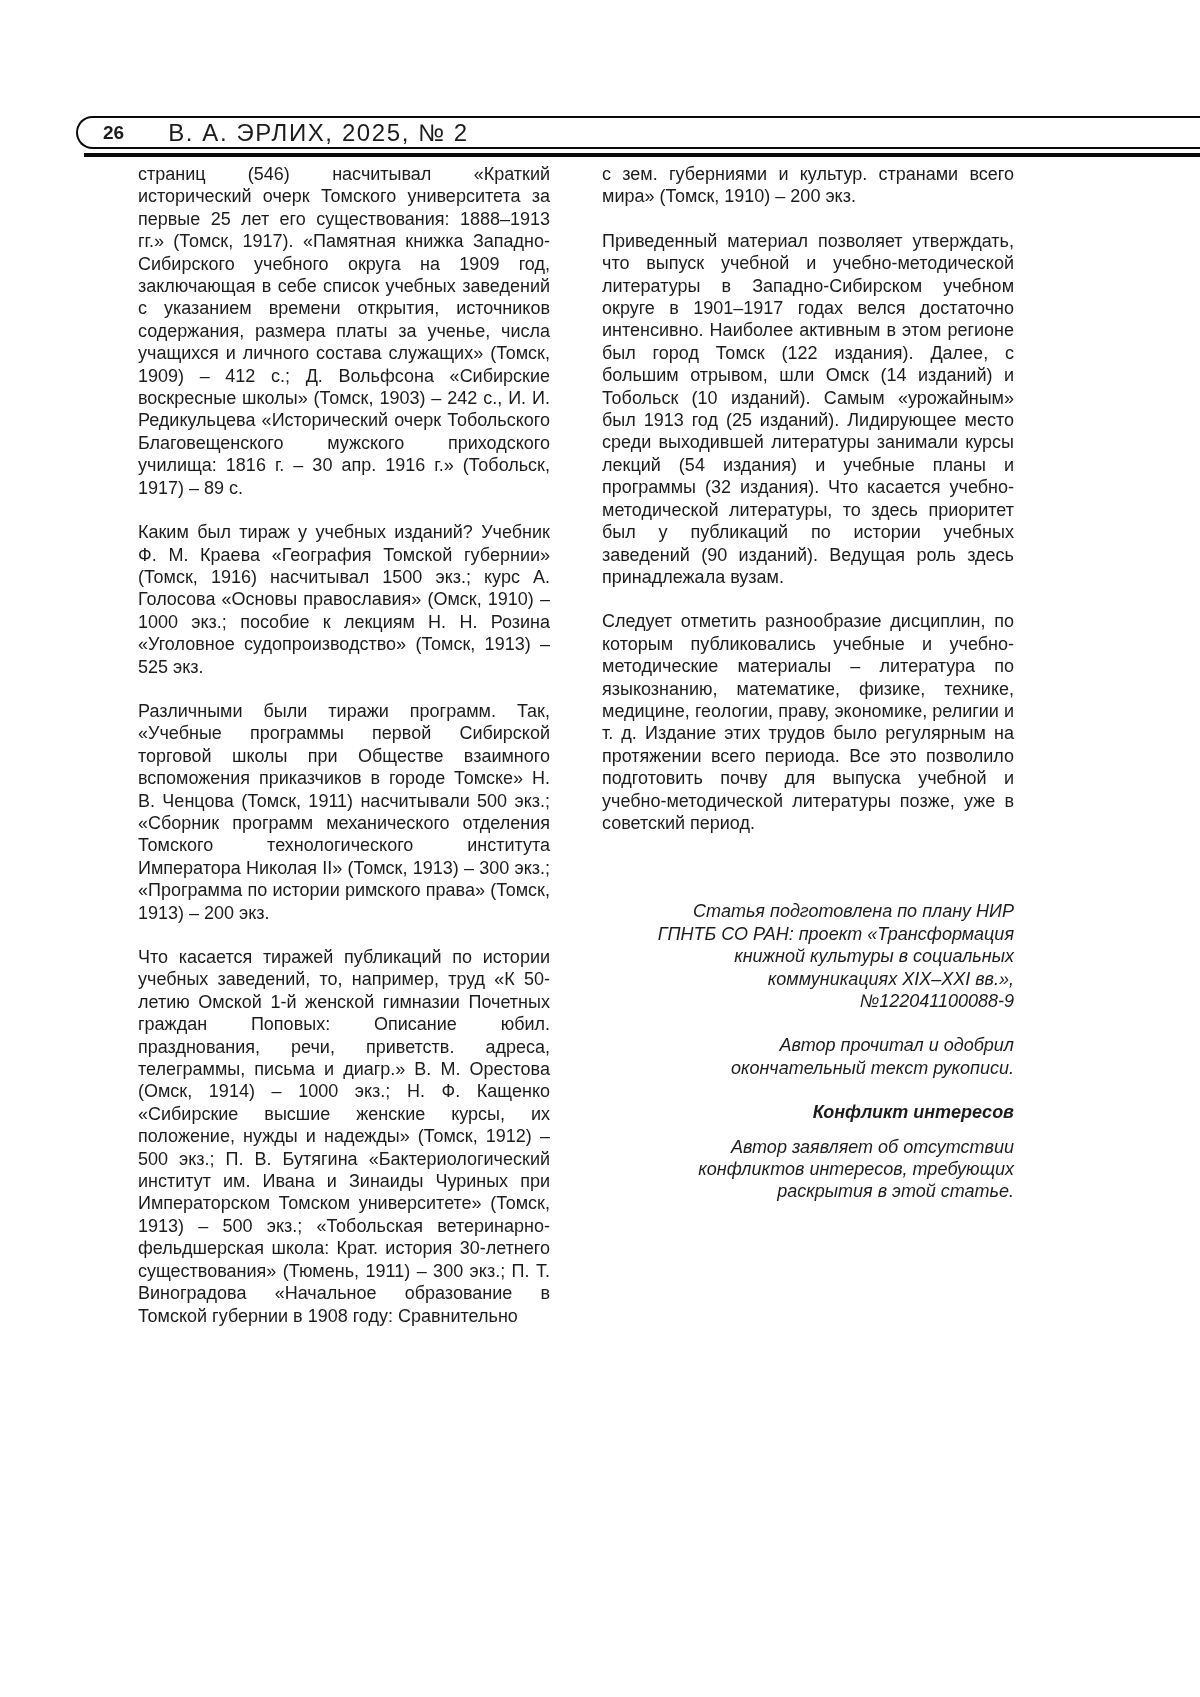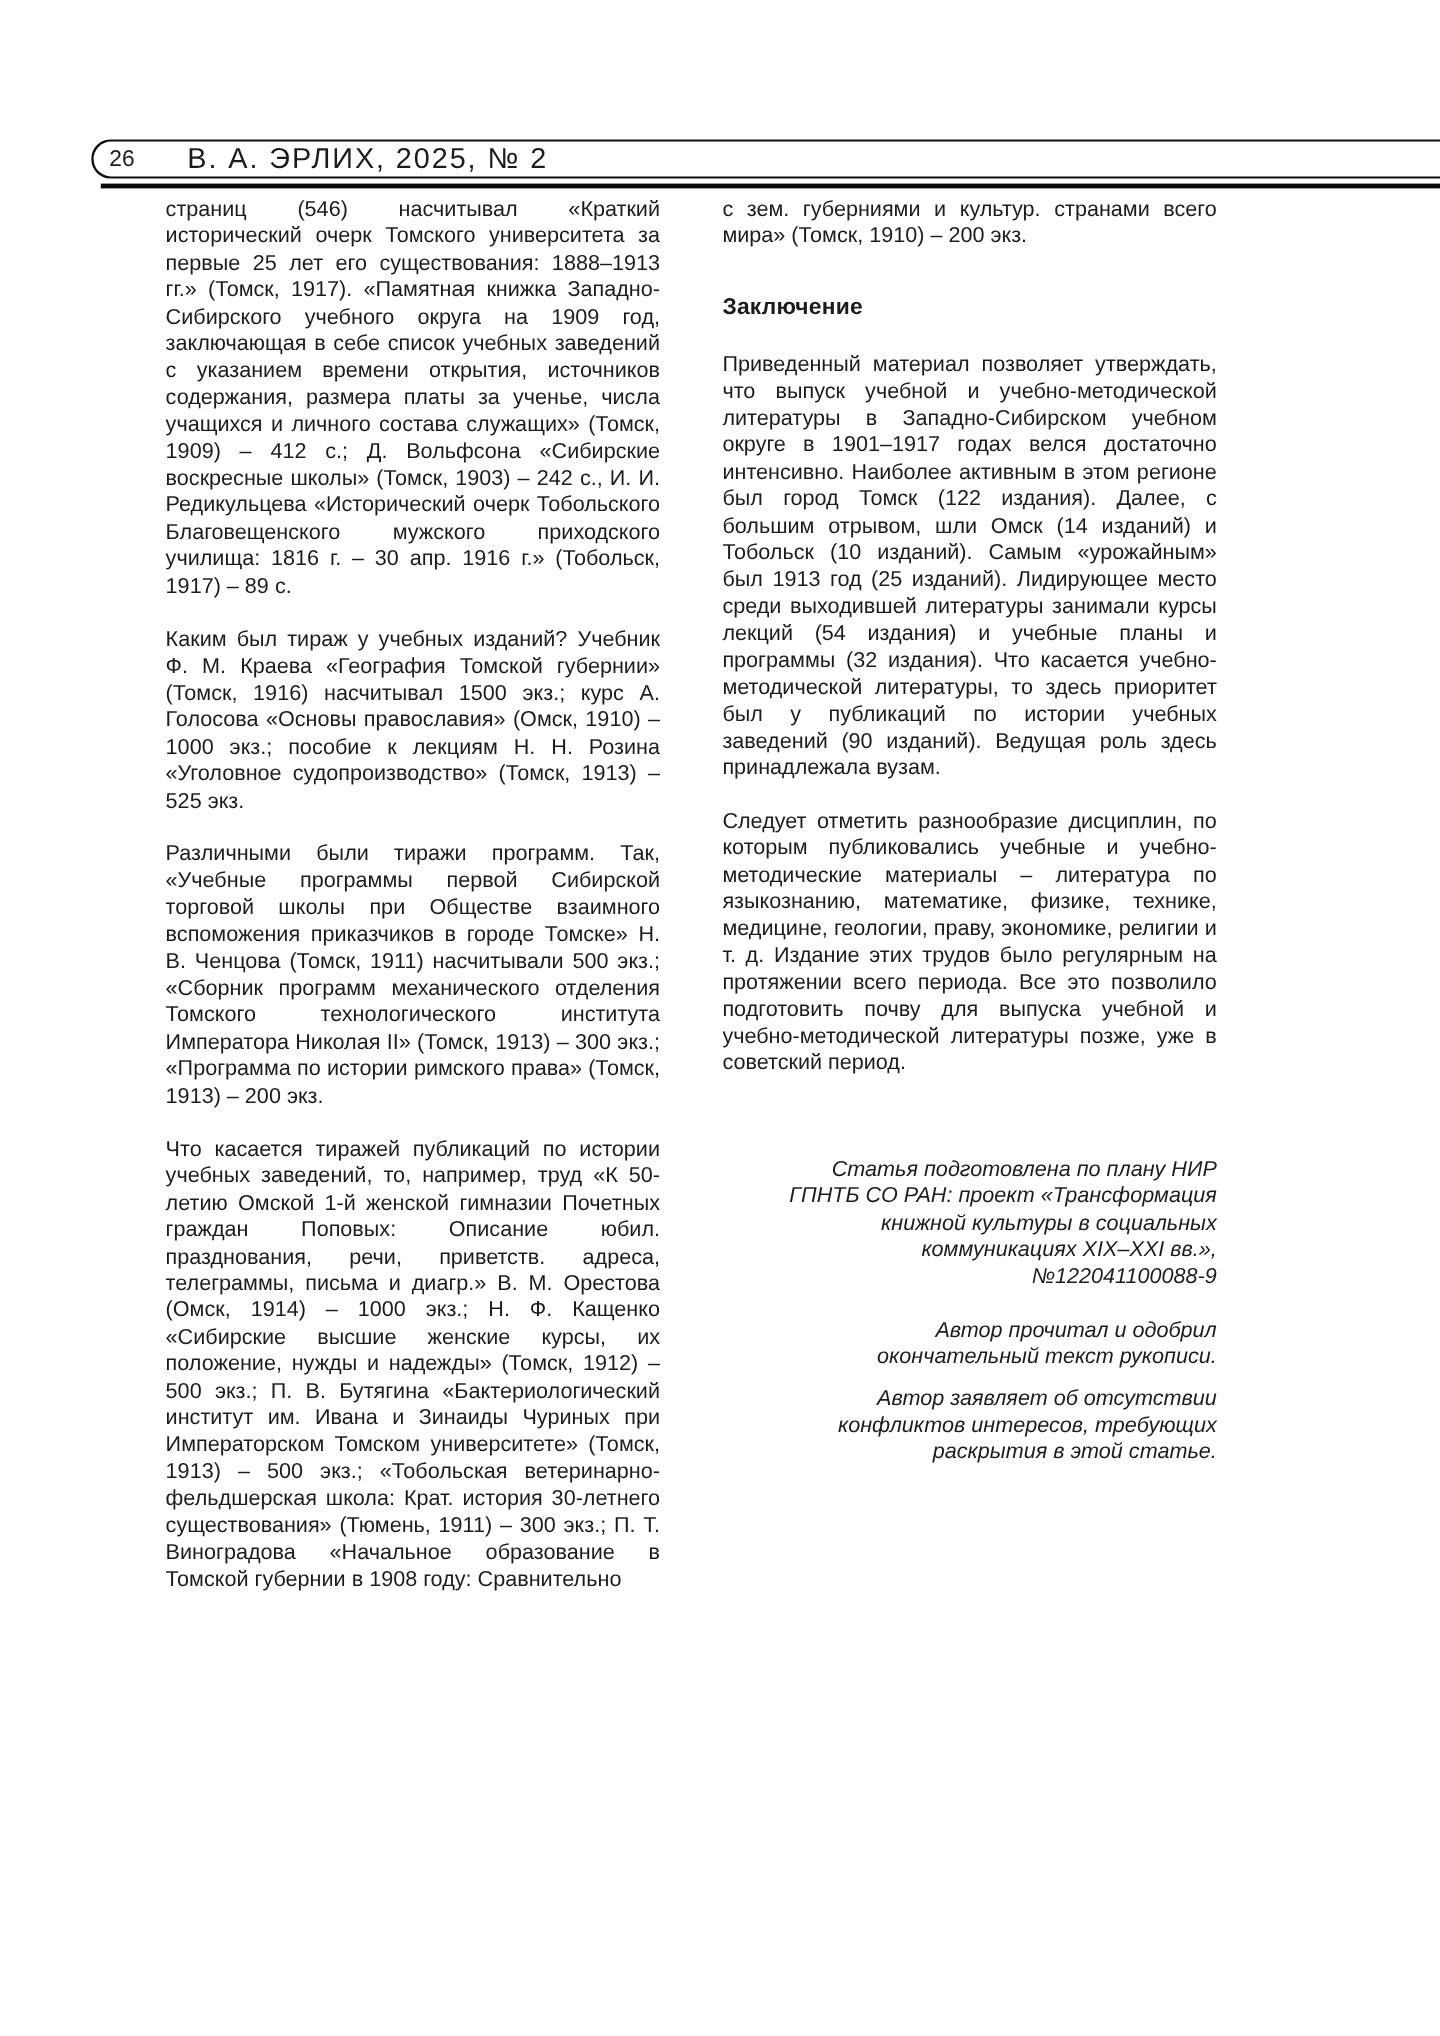--- a/index.html
+++ b/index.html
@@ -16,22 +16,22 @@
   
   .runhead-box {
     position:absolute; top:116px; left:76px; right:0; height:33px;
     border:2.5px solid #0a0a0a; border-right:none;
     border-radius:17px 0 0 17px;
     box-sizing:border-box;
     display:flex; align-items:center;
     background:#ffffff;
   }
   .page-number {
-    margin-left:13px;
-    font-weight:normal; font-size:19px; line-height:1;text-align:right;
+    margin-left:25px;
+    font-weight:bold; font-size:19px; line-height:1;text-align:right;
   }
   .running-head {
     margin-left:44px;
     font-size:24px; line-height:1; letter-spacing:1.6px;
     white-space:nowrap;
   }
   .runhead-rule {
     position:absolute; top:152.5px; left:84px; right:0; height:4px;
     background:#0a0a0a;
   }
@@ -84,25 +84,25 @@
   <div class="column col-left">
     <p class="body-par">страниц (546) насчитывал «Краткий исторический очерк Томского университета за первые 25 лет его существования: 1888–1913 гг.» (Томск, 1917). «Памятная книжка Западно-Сибирского учебного округа на 1909 год, заключающая в себе список учебных заведений с указанием времени открытия, источников содержания, размера платы за ученье, числа учащихся и личного состава служащих» (Томск, 1909) – 412 с.; Д. Вольфсона «Сибирские воскресные школы» (Томск, 1903) – 242 с., И. И. Редикульцева «Исторический очерк Тобольского Благовещенского мужского приходского училища: 1816 г. – 30 апр. 1916 г.» (Тобольск, 1917) – 89 с.</p>
     <p class="body-par">Каким был тираж у учебных изданий? Учебник Ф. М. Краева «География Томской губернии» (Томск, 1916) насчитывал 1500 экз.; курс А. Голосова «Основы православия» (Омск, 1910) – 1000 экз.; пособие к лекциям Н. Н. Розина «Уголовное судопроизводство» (Томск, 1913) – 525 экз.</p>
     <p class="body-par">Различными были тиражи программ. Так, «Учебные программы первой Сибирской торговой школы при Обществе взаимного вспоможения приказчиков в городе Томске» Н. В. Ченцова (Томск, 1911) насчитывали 500 экз.; «Сборник программ механического отделения Томского технологического института Императора Николая II» (Томск, 1913) – 300 экз.; «Программа по истории римского права» (Томск, 1913) – 200 экз.</p>
     <p class="body-par">Что касается тиражей публикаций по истории учебных заведений, то, например, труд «К 50-летию Омской 1-й женской гимназии Почетных граждан Поповых: Описание юбил. празднования, речи, приветств. адреса, телеграммы, письма и диагр.» В. М. Орестова (Омск, 1914) – 1000 экз.; Н. Ф. Кащенко «Сибирские высшие женские курсы, их положение, нужды и надежды» (Томск, 1912) – 500 экз.; П. В. Бутягина «Бактериологический институт им. Ивана и Зинаиды Чуриных при Императорском Томском университете» (Томск, 1913) – 500 экз.; «Тобольская ветеринарно-фельдшерская школа: Крат. история 30-летнего существования» (Тюмень, 1911) – 300 экз.; П. Т. Виноградова «Начальное образование в Томской губернии в 1908 году: Сравнительно</p>
   </div>
 
   <div class="column col-right">
     <p class="body-par continuation">с зем. губерниями и культур. странами всего мира» (Томск, 1910) – 200 экз.</p>
 
-    <h2 class="section-heading">Заключение</h2>
 
     <p class="body-par">Приведенный материал позволяет утверждать, что выпуск учебной и учебно-методической литературы в Западно-Сибирском учебном округе в 1901–1917 годах велся достаточно интенсивно. Наиболее активным в этом регионе был город Томск (122 издания). Далее, с большим отрывом, шли Омск (14 изданий) и Тобольск (10 изданий). Самым «урожайным» был 1913 год (25 изданий). Лидирующее место среди выходившей литературы занимали курсы лекций (54 издания) и учебные планы и программы (32 издания). Что касается учебно-методической литературы, то здесь приоритет был у публикаций по истории учебных заведений (90 изданий). Ведущая роль здесь принадлежала вузам.</p>
     <p class="body-par">Следует отметить разнообразие дисциплин, по которым публиковались учебные и учебно-методические материалы – литература по языкознанию, математике, физике, технике, медицине, геологии, праву, экономике, религии и т. д. Издание этих трудов было регулярным на протяжении всего периода. Все это позволило подготовить почву для выпуска учебной и учебно-методической литературы позже, уже в советский период.</p>
 
     <div class="notes">
       <p class="note funding">Статья подготовлена по плану НИР ГПНТБ СО РАН: проект «Трансформация книжной культуры в социальных коммуникациях XIX–XXI вв.», №122041100088-9</p>
       <p class="note approval">Автор прочитал и одобрил окончательный текст рукописи.</p>
+      <p class="note conflict-heading">Конфликт интересов</p>
       <p class="note conflict-text">Автор заявляет об отсутствии конфликтов интересов, требующих раскрытия в этой статье.</p>
     </div>
   </div>
 
 </div>
 
 </body></html>

